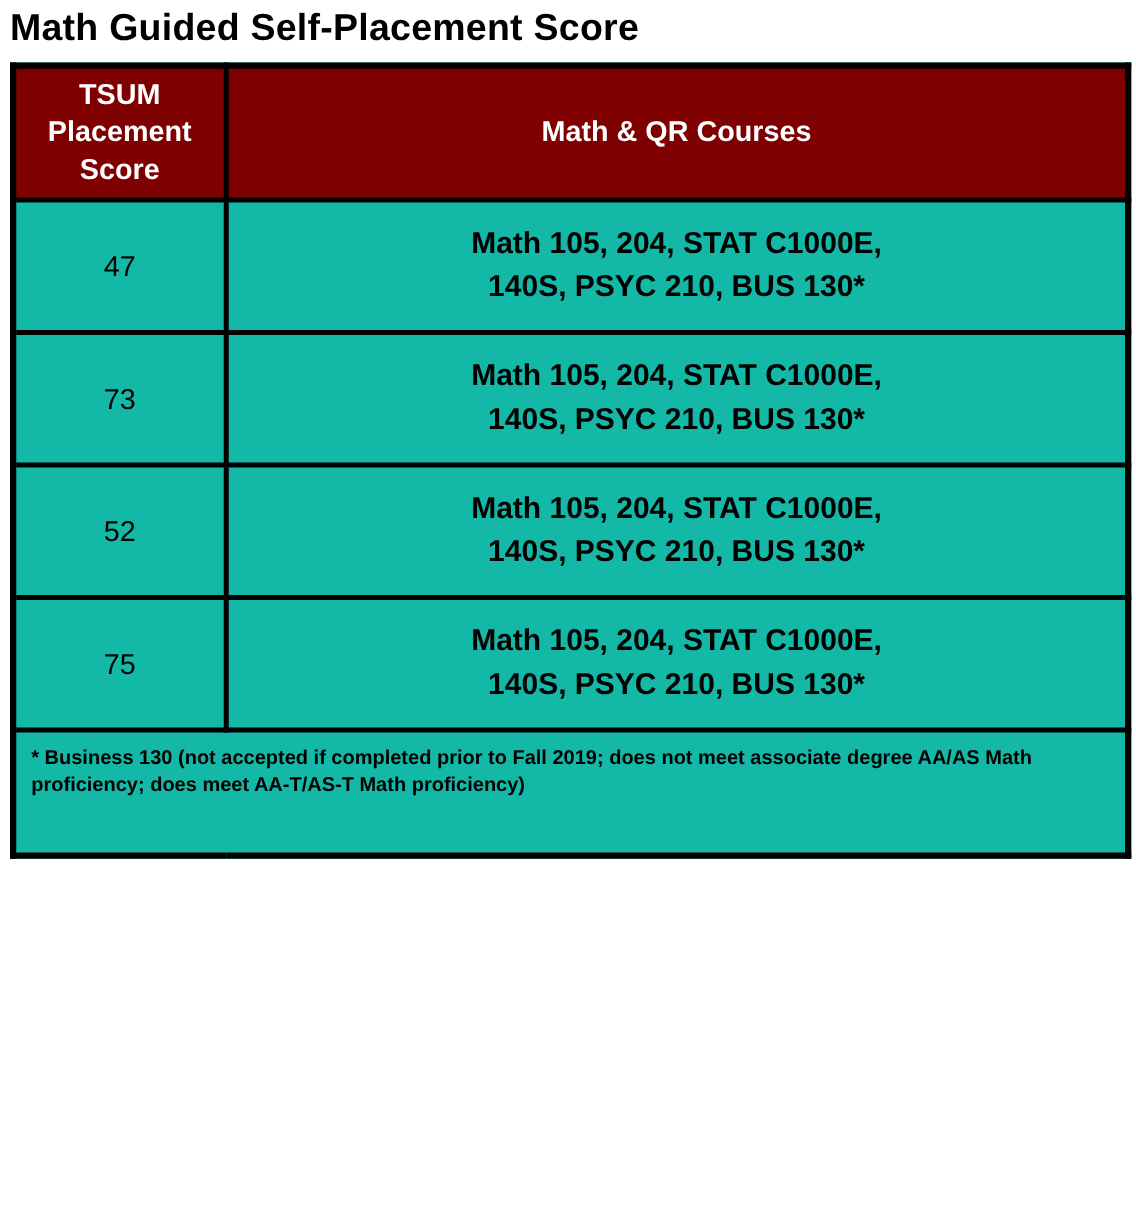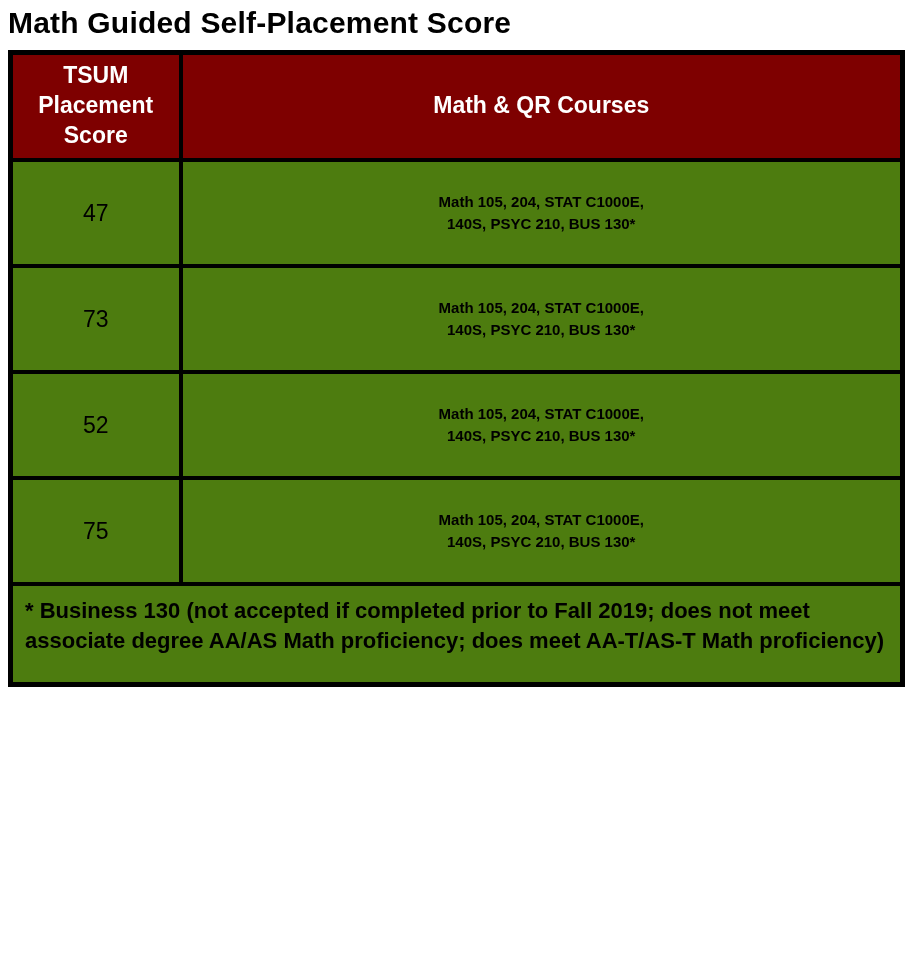--- a/index.html
+++ b/index.html
@@ -26,21 +26,21 @@
     line-height: 1.15;
     font-weight: 800;
     letter-spacing: 0.2px;
     color: #000000;
   }
   table.placement-table {
     border-collapse: collapse;
     table-layout: fixed;
     width: 897px;
     border: 5px solid #000000;
-    background: #4d7c0f;
+    background: #14b8a6;
   }
   table.placement-table th,
   table.placement-table td {
     border: 4px solid #000000;
     box-sizing: border-box;
   }
   th.score-head {
     width: 170px;
   }
   thead th {
@@ -58,28 +58,28 @@
     text-align: center;
     vertical-align: middle;
     font-size: 23px;
     font-weight: 400;
     height: 106px;
     padding: 0 6px;
   }
   td.courses-cell {
     text-align: center;
     vertical-align: middle;
-    font-size: 15px;
+    font-size: 24px;
     font-weight: 700;
     line-height: 1.45;
     white-space: pre-line;
     padding: 0 12px;
   }
   td.footnote-cell {
-    font-size: 22px;
+    font-size: 16px;
     font-weight: 700;
     text-align: left;
     vertical-align: top;
     line-height: 1.35;
     padding: 10px 14px 16px 12px;
     height: 100px;
   }
 </style>
 </head>
 <body>

